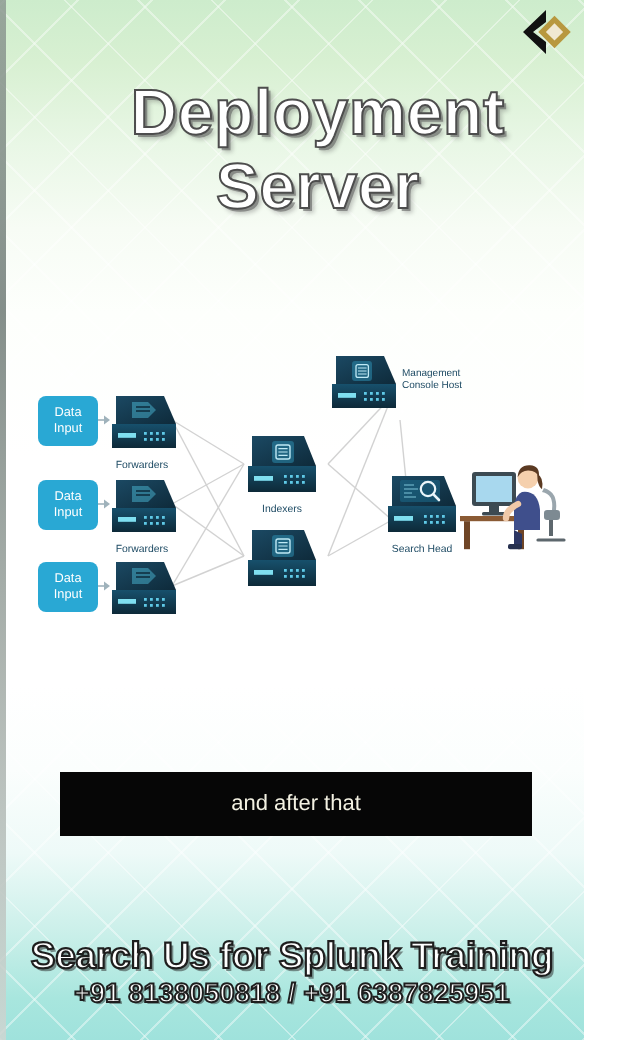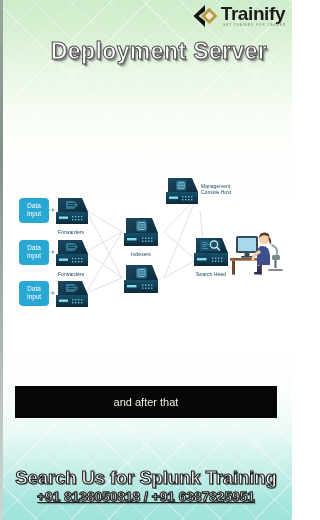--- a/index.html
+++ b/index.html
@@ -86,21 +86,21 @@
     margin-left: 2px;
     white-space: nowrap;
   }
 
   
   #title {
     position: absolute;
     left: 0; right: 0;
     top: 38px;
     text-align: center;
-    font-size: 23px;
+    font-size: 32px;
     font-weight: 700;
     color: #ffffff;
     letter-spacing: 0.4px;
     -webkit-text-stroke: 1px #4d4d4d;
     text-shadow:
       1.5px 1.5px 0 rgba(90,90,90,.55),
       2.5px 2.5px 2px rgba(80,80,80,.32);
     font-family: "Liberation Sans", sans-serif;
     padding-left: 26px;
   }
@@ -111,23 +111,23 @@
     left: 0;
     top: 160px;
     width: 292px;
     height: 160px;
   }
   #diagram svg { display: block; }
 
   
   #caption-bar {
     position: absolute;
-    left: 15px;
+    left: 30px;
     top: 386px;
-    width: 262px;
+    width: 236px;
     height: 32px;
     background: #060606;
     display: flex;
     align-items: center;
     justify-content: center;
   }
   #caption-text {
     color: #f3f1e2;
     font-size: 11px;
     font-family: "Liberation Sans", sans-serif;
@@ -152,41 +152,36 @@
   }
   #footer .line2 {
     margin-top: 1px;
     font-size: 13.5px;
     font-weight: 700;
     color: #ffffff;
     -webkit-text-stroke: 1px #1e1e1e;
     text-shadow: 1.2px 1.2px 0 rgba(40,40,40,.45);
     letter-spacing: 0.1px;
     font-family: "Liberation Sans", sans-serif;
-    text-decoration: underline;
   }
 </style>
 </head>
 <body>
 
 <div id="slide">
 
   <div class="left-edge"></div>
 
   <div id="logo">
     <span class="mark">
       <svg width="26" height="24" viewBox="0 0 26 24">
         <path d="M13 1 L13 7 L6.5 12 L13 17 L13 23 L1.5 12 Z" fill="#111111"></path>
         <rect x="11.5" y="6.2" width="11.5" height="11.5" transform="rotate(45 17.25 11.95)" fill="#b8983f"></rect>
         <rect x="14.2" y="8.9" width="6.1" height="6.1" transform="rotate(45 17.25 11.95)" fill="#f0e8d2"></rect>
       </svg>
-    </span>
-    <span class="wordwrap">
-      <span class="word">Trainify</span>
-      <span class="tag">GET TRAINED FOR CAREER</span>
     </span>
   </div>
 
   <div id="title">Deployment Server</div>
 
   <div id="diagram">
     <svg width="292" height="160" viewBox="0 0 292 160">
       <defs>
         <linearGradient id="srvTop" x1="0" y1="0" x2="1" y2="1">
           <stop offset="0%" stop-color="#1b4963"></stop>

